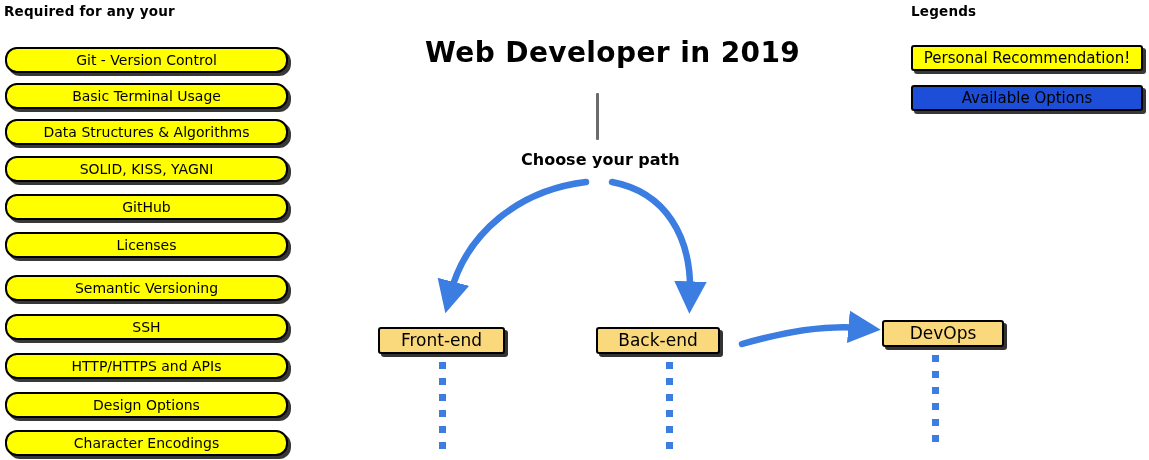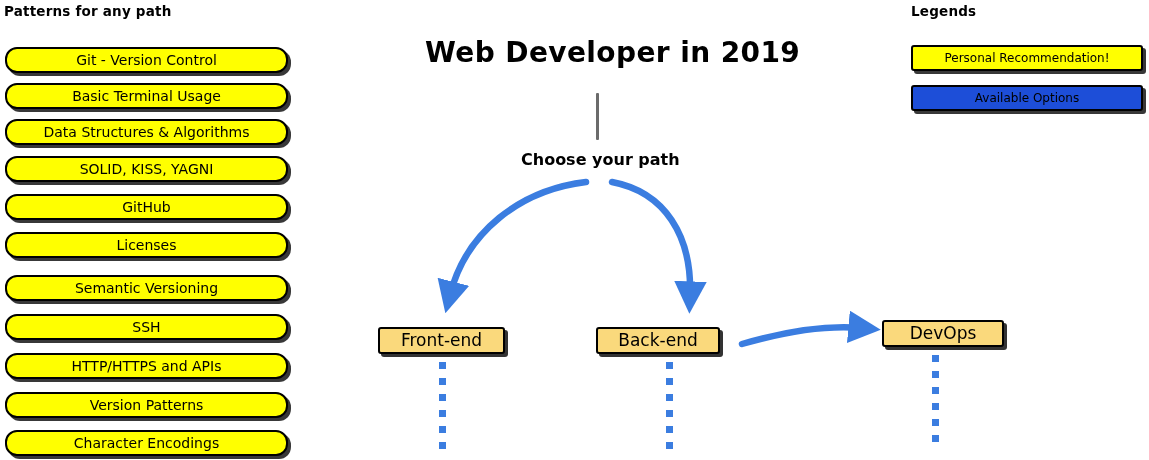--- a/index.html
+++ b/index.html
@@ -70,21 +70,21 @@
     left: 911px;
     width: 232px;
     height: 26px;
     box-sizing: border-box;
     border: 2.5px solid #000000;
     border-radius: 3px;
     box-shadow: 3px 3px 0 0 rgba(0,0,0,0.78);
     display: flex;
     align-items: center;
     justify-content: center;
-    font-size: 12px;
+    font-size: 15px;
     line-height: 1;
     white-space: nowrap;
     color: #000;
   }
   .legend-box.swatch-recommendation { background: #FFFF00; top: 45px; }
   .legend-box.swatch-available      { background: #1d4ed8; top: 85px; }
 
   
   .path-node {
     position: absolute;
@@ -165,40 +165,40 @@
 
   <g>
     <path d="M612,182 C665,192 692,236 690,295" fill="none" stroke="#3B7DE0" stroke-width="6.5" stroke-linecap="round" marker-end="url(#ah)"></path>
   </g>
 
   <g>
     <path d="M742,344 C790,330 828,325 862,328" fill="none" stroke="#3B7DE0" stroke-width="6.5" stroke-linecap="round" marker-end="url(#ah)"></path>
   </g>
 </svg>
 
-<div class="section-heading" id="heading-required">Patterns for any path</div>
+<div class="section-heading" id="heading-required">Required for any your</div>
 
 <div class="section-heading" id="heading-legends">Legends</div>
 
 <div id="main-title">Web Developer in 2019</div>
 
 <div id="stem-line"></div>
 
 <div id="choose-label">Choose your path</div>
 
 <div class="req-box" style="top:47px">Git - Version Control</div>
 <div class="req-box" style="top:83px">Basic Terminal Usage</div>
 <div class="req-box" style="top:119px">Data Structures &amp; Algorithms</div>
 <div class="req-box" style="top:156px">SOLID, KISS, YAGNI</div>
 <div class="req-box" style="top:194px">GitHub</div>
 <div class="req-box" style="top:232px">Licenses</div>
 <div class="req-box" style="top:275px">Semantic Versioning</div>
 <div class="req-box" style="top:314px">SSH</div>
 <div class="req-box" style="top:353px">HTTP/HTTPS and APIs</div>
-<div class="req-box" style="top:392px">Version Patterns</div>
+<div class="req-box" style="top:392px">Design Options</div>
 <div class="req-box" style="top:430px">Character Encodings</div>
 
 <div class="legend-box swatch-recommendation">Personal Recommendation!</div>
 
 <div class="legend-box swatch-available">Available Options</div>
 
 <div class="path-node" id="node-frontend">Front-end</div>
 
 <div class="path-node" id="node-backend">Back-end</div>
 

